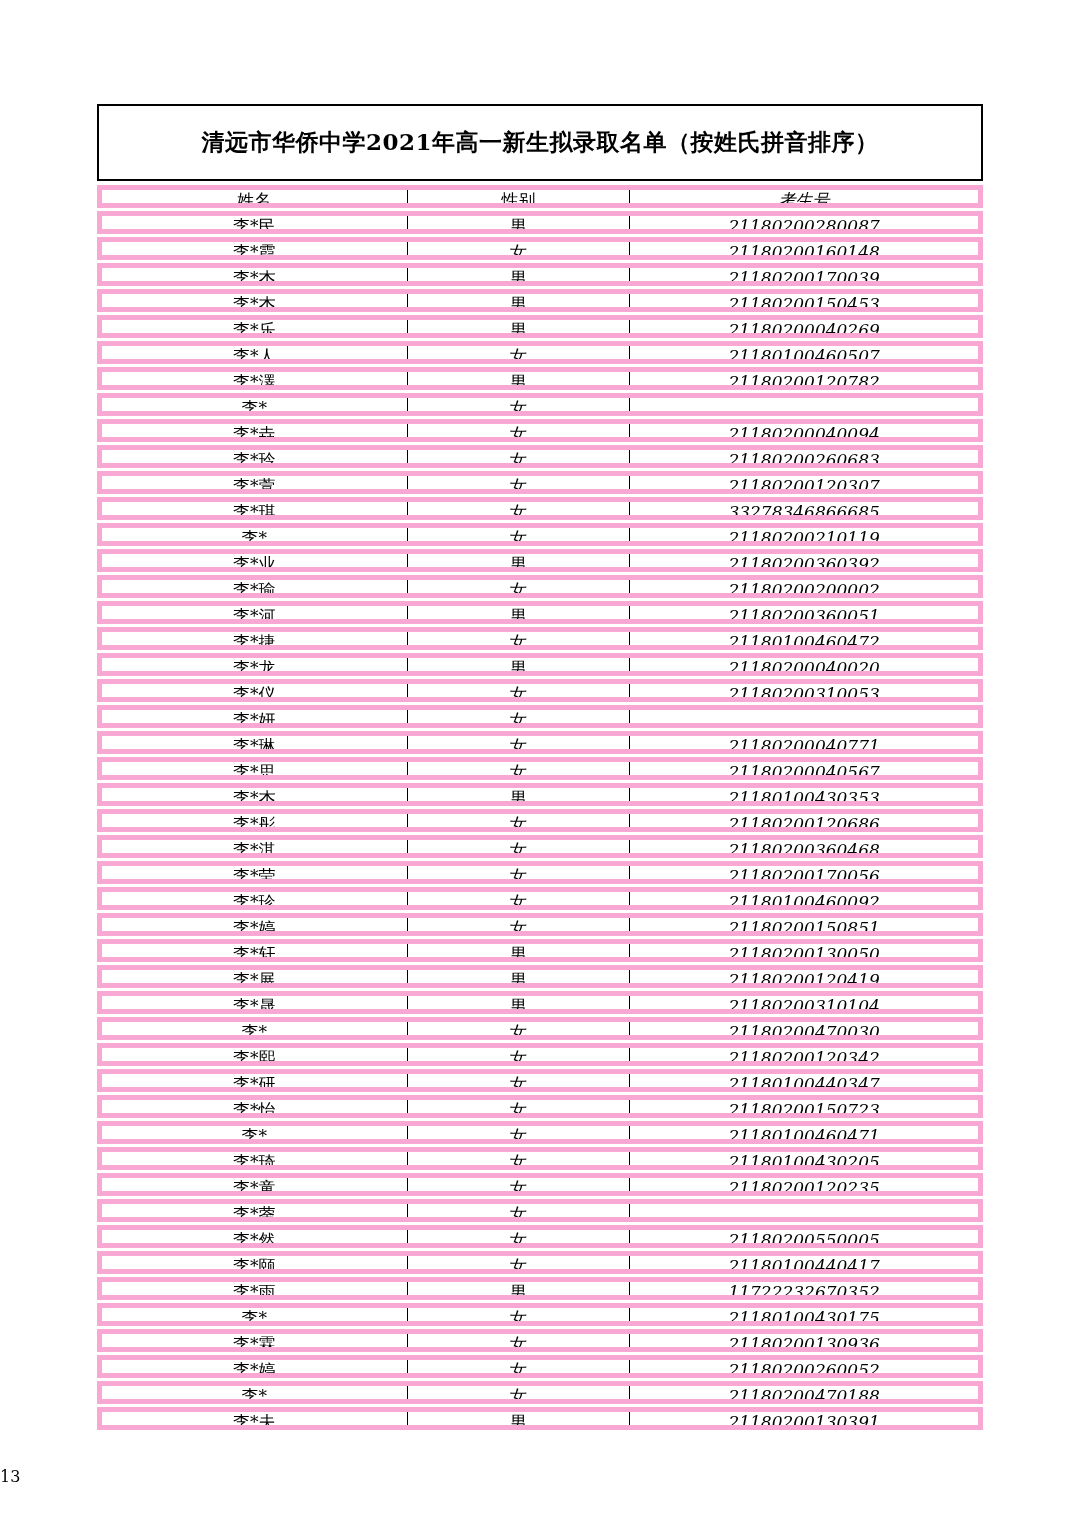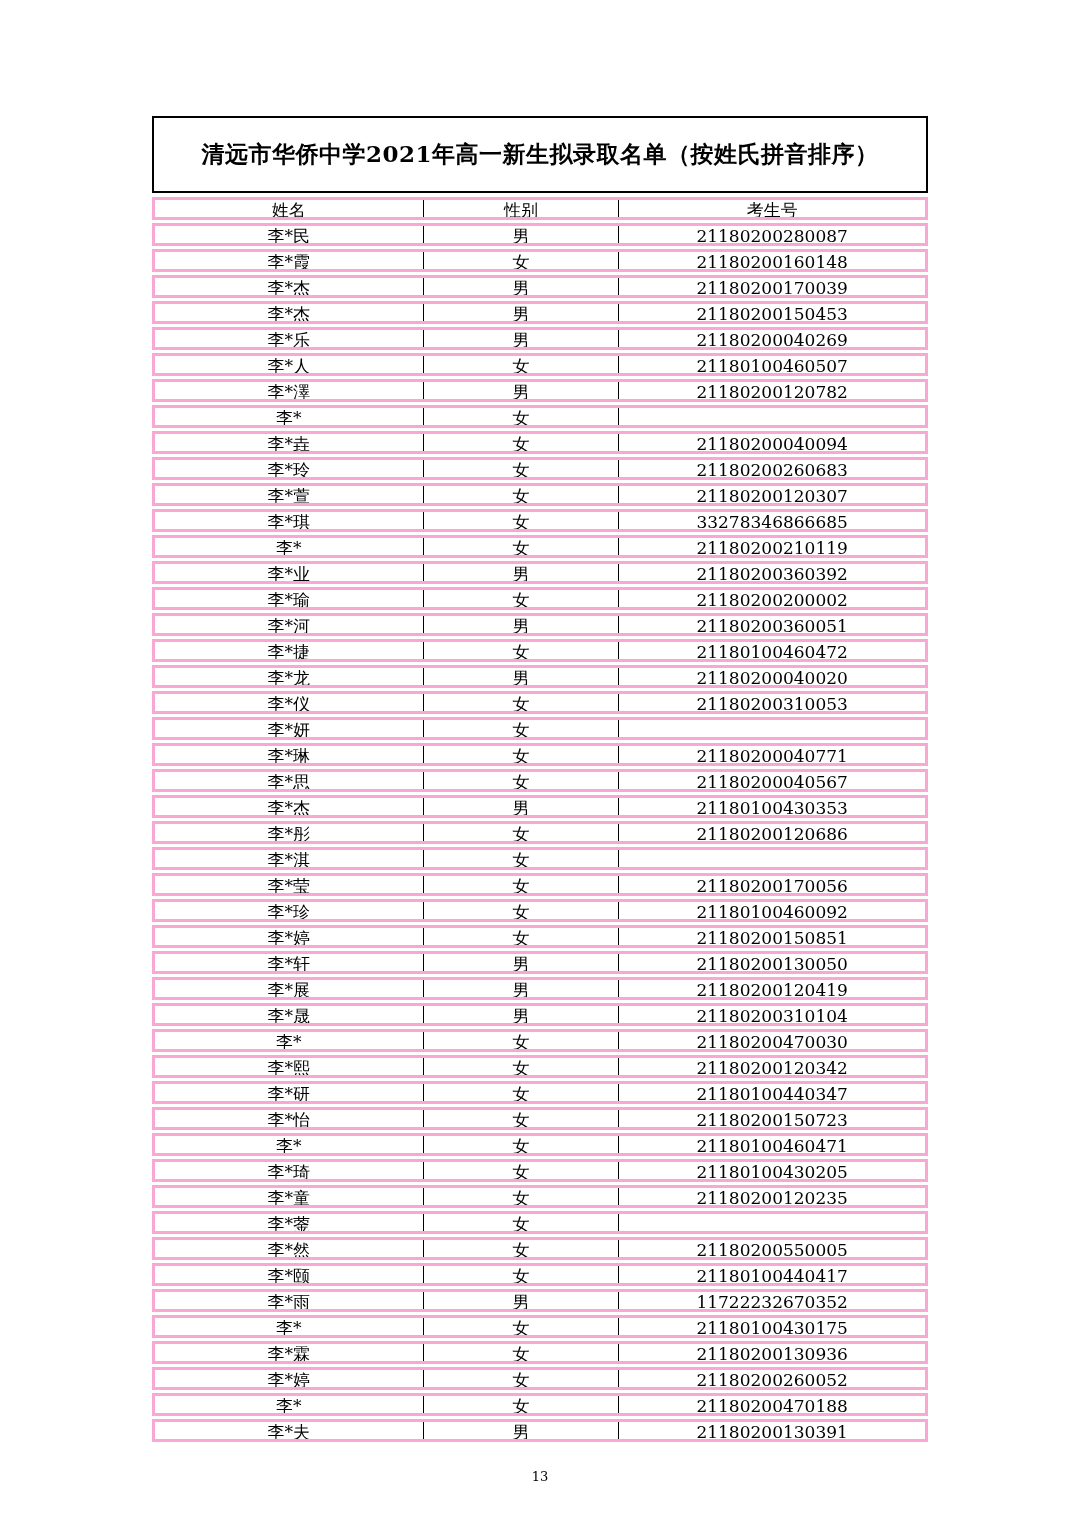--- a/index.html
+++ b/index.html
@@ -7,61 +7,61 @@
     width: 1080px;
     height: 1527px;
     margin: 0 auto;
     background: #ffffff;
     color: #000000;
     font-family: "DejaVu Serif", "Liberation Serif", serif;
     position: relative;
     overflow: hidden;
   }
   .doc {
-    width: 776px;
-    margin: 16px auto;
+    width: 886px;
+    margin: 4px auto;
     padding-top: 100px;
   }
   .title-box {
     box-sizing: border-box;
     border: 2px solid #000000;
     height: 77px;
     display: flex;
     align-items: center;
     justify-content: center;
     margin-bottom: 4px;
   }
   .title {
     font-weight: bold;
     font-size: 23px;
     letter-spacing: 0.5px;
     white-space: nowrap;
   }
   .trow {
     box-sizing: border-box;
     display: flex;
-    border: 3px solid #f9a8d4;
+    border: 5px solid #f9a8d4;
     margin-bottom: 3px;
     height: 23px;
   }
   .cell {
     box-sizing: border-box;
     text-align: center;
     font-size: 17px;
     line-height: 21px;
     overflow: hidden;
     white-space: nowrap;
   }
   .c1 { width: 34.9%; border-right: 1px solid #000000; }
   .c2 { width: 25.4%; border-right: 1px solid #000000; }
-  .c3 { width: 39.7%; }
+  .c3 { width: 39.7%; font-style: italic; }
   .page-number {
-    text-align: center;
-    margin-top: 27px;
-    font-size: 13px;
+    text-align: left;
+    margin-top: 37px;
+    font-size: 16px;
   }
 </style>
 </head>
 <body>
 
 <div class="page">
   <div class="doc">
 
     <div class="title-box">
       <div class="title">清远市华侨中学2021年高一新生拟录取名单（按姓氏拼音排序）</div>
@@ -188,20 +188,21 @@
           <div class="cell c3">21180100430353</div>
         </div>
         <div class="trow">
           <div class="cell c1">李*彤</div>
           <div class="cell c2">女</div>
           <div class="cell c3">21180200120686</div>
         </div>
         <div class="trow">
           <div class="cell c1">李*淇</div>
           <div class="cell c2">女</div>
+          <div class="cell c3">21180200360468</div>
         </div>
         <div class="trow">
           <div class="cell c1">李*莹</div>
           <div class="cell c2">女</div>
           <div class="cell c3">21180200170056</div>
         </div>
         <div class="trow">
           <div class="cell c1">李*珍</div>
           <div class="cell c2">女</div>
           <div class="cell c3">21180100460092</div>

